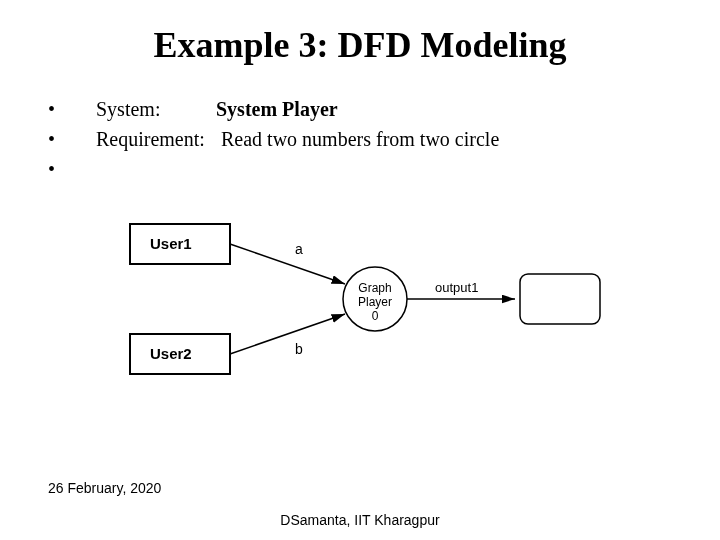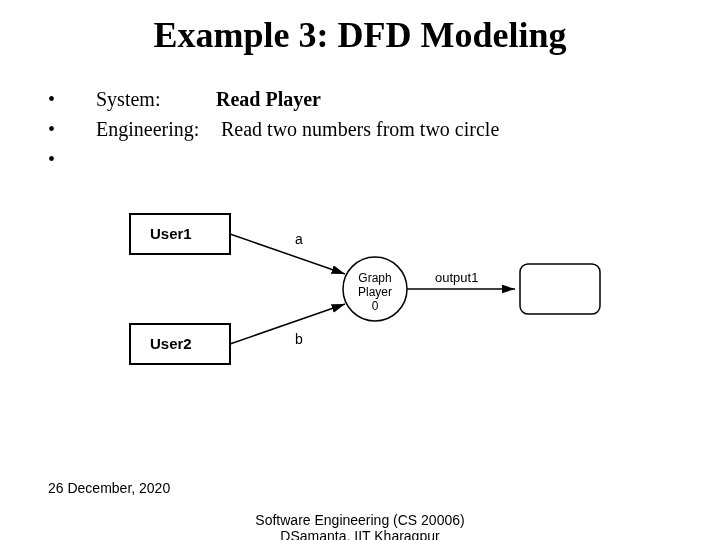--- a/index.html
+++ b/index.html
@@ -14,21 +14,21 @@
   .slide {
     position: relative;
     width: 720px;
     height: 540px;
     box-sizing: border-box;
   }
   .title {
     text-align: center;
     font-size: 36px;
     font-weight: bold;
-    padding-top: 14px;
+    padding-top: 24px;
   }
   .bullets {
     margin: 28px 0 0 48px;
     font-size: 20px;
     line-height: 1.5;
   }
   .bullets .row {
     display: flex;
   }
   .bullets .dot {
@@ -79,26 +79,26 @@
 <body>
 
 <div class="slide">
 
   <div class="title">Example 3: DFD Modeling</div>
 
   <div class="bullets">
     <div class="row">
       <div class="dot">•</div>
       <div class="label">System:</div>
-      <div class="value bold">Read Player</div>
+      <div class="value bold">System Player</div>
     </div>
     <div class="row">
       <div class="dot">•</div>
       <div>
-        <span class="label" style="display:inline-block">Engineering:</span>
+        <span class="label" style="display:inline-block">Requirement:</span>
         <span class="value">Read two numbers from two circle</span>
       </div>
     </div>
     <div class="row">
       <div class="dot">•</div>
     </div>
   </div>
 
   <svg class="diagram" width="500" height="190" viewBox="0 0 500 190">
     <defs>
@@ -124,20 +124,19 @@
     <text x="255" y="92" font-size="12" text-anchor="middle">Player</text>
     <text x="255" y="106" font-size="12" text-anchor="middle">0</text>
 
     <line x1="287" y1="85" x2="395" y2="85" stroke="#000" stroke-width="1.5" marker-end="url(#arrow)"></line>
     <text x="315" y="78" font-size="13">output1</text>
 
     <rect x="400" y="60" width="80" height="50" rx="8" ry="8" fill="#fff" stroke="#000" stroke-width="1.5"></rect>
   </svg>
 
   <div class="footer">
-    <div class="footer-date">26 December, 2020</div>
+    <div class="footer-date">26 February, 2020</div>
     <div class="footer-center">
-      <div>Software Engineering (CS 20006)</div>
       <div>DSamanta, IIT Kharagpur</div>
     </div>
   </div>
 
 </div>
 
 </body></html>

